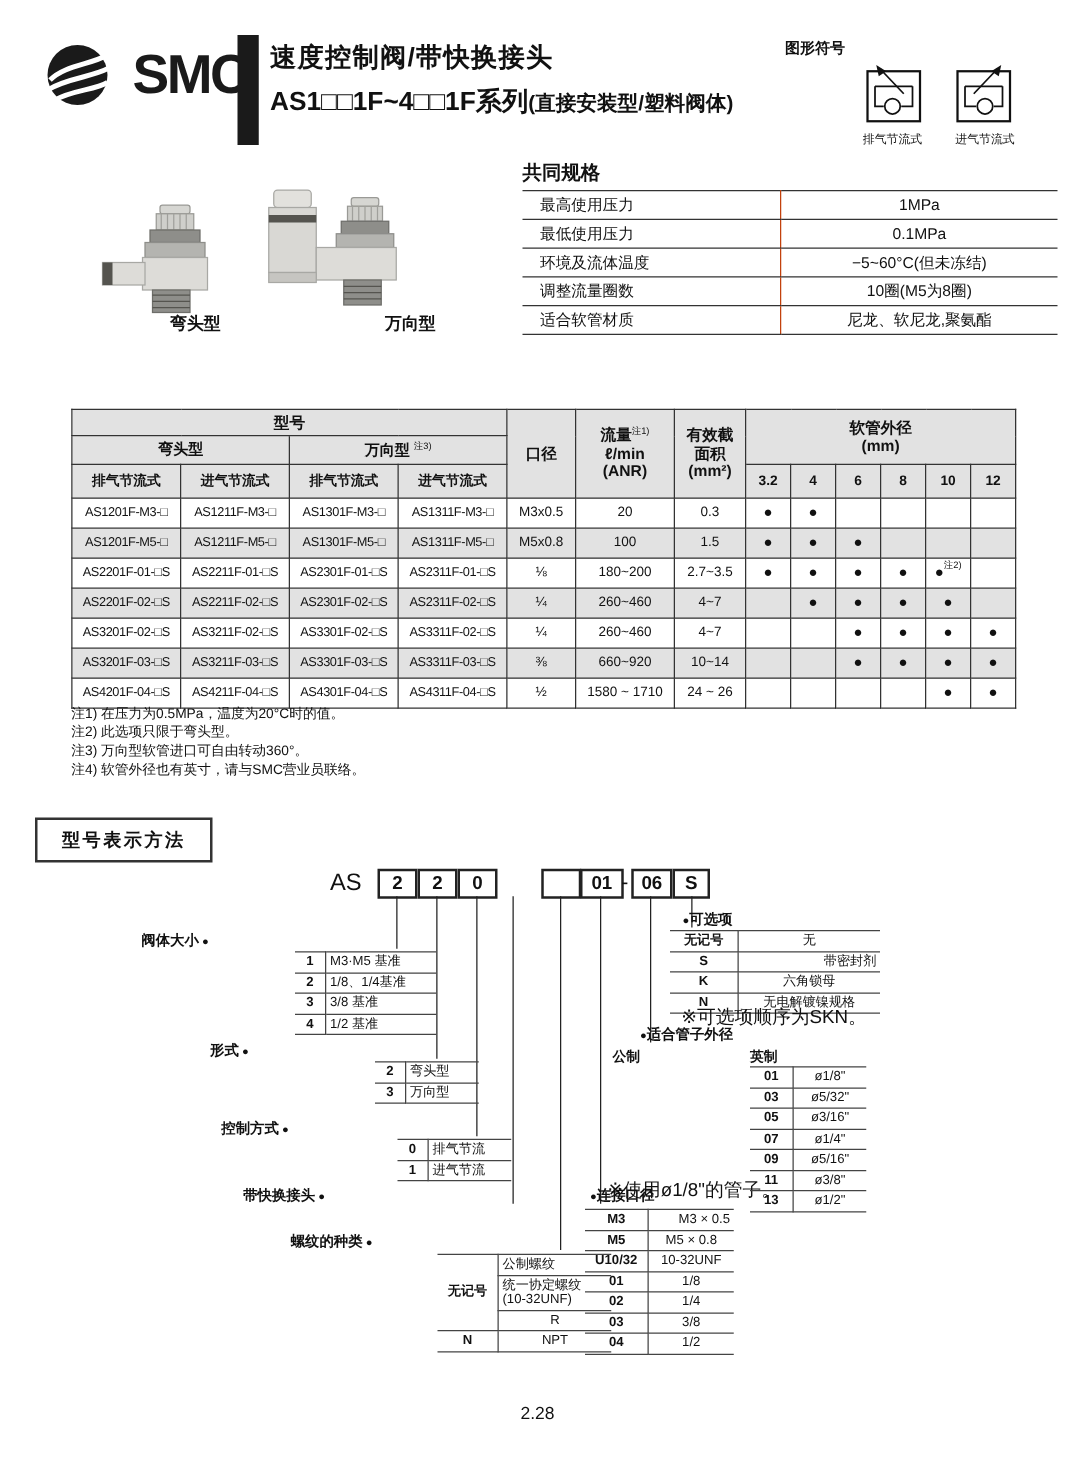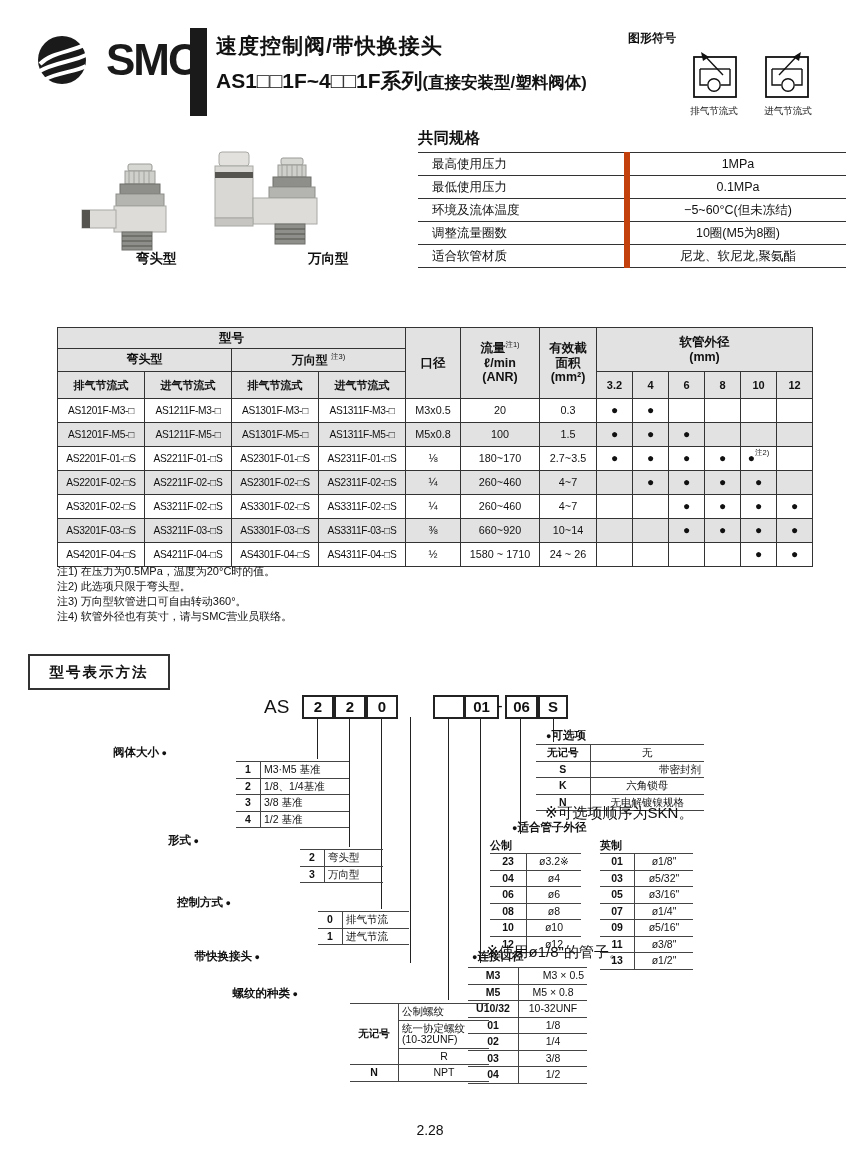--- a/index.html
+++ b/index.html
@@ -20,21 +20,21 @@
   .sym-fig{display:flex;flex-direction:column;align-items:center;width:56px;}
   .sym-cap{font-size:9.5px;margin-top:4px;white-space:nowrap;}
 
   
   .prod-label{font-size:13.5px;font-weight:bold;}
 
   
   .spec-title{left:418px;top:128px;font-size:15.5px;font-weight:bold;}
   .spec{left:418px;top:152px;border-collapse:collapse;width:428px;font-size:12.5px;}
   .spec td{border-top:1px solid #333;border-bottom:1px solid #333;height:22px;padding:0 0 0 14px;}
-  .spec td.sl{width:192px;border-right:6px solid #c2410c;}
+  .spec td.sl{width:192px;border-right:1px solid #c2410c;}
   .spec td.sv{text-align:center;padding:0;}
 
   
   .mtab{left:57px;top:327px;border-collapse:collapse;table-layout:fixed;}
   .mtab th,.mtab td{border:1px solid #333;padding:0;line-height:1.15;}
   .mtab thead th{background:#e2e2e2;font-weight:bold;}
   .mtab .h1{font-size:12.5px;height:20px;}
   .mtab .h2{font-size:12px;height:22px;}
   .mtab .h3{font-size:11px;height:26px;}
   .mtab sup{font-size:7.5px;font-weight:normal;}
@@ -294,21 +294,21 @@
       <td><span class="dot"></span><sup class="dnote"></sup></td>
       <td><span class="dot"></span><sup class="dnote"></sup></td>
       <td><span class="dot"></span><sup class="dnote"></sup></td>
     </tr>
       <tr>
       <td class="mcell">AS2201F-01-□S</td>
       <td class="mcell">AS2211F-01-□S</td>
       <td class="mcell">AS2301F-01-□S</td>
       <td class="mcell">AS2311F-01-□S</td>
       <td class="ccell">⅛</td>
-      <td class="ccell">180~170</td>
+      <td class="ccell">180~200</td>
       <td class="ccell">2.7~3.5</td>
       <td><span class="dot">●</span><sup class="dnote"></sup></td>
       <td><span class="dot">●</span><sup class="dnote"></sup></td>
       <td><span class="dot">●</span><sup class="dnote"></sup></td>
       <td><span class="dot">●</span><sup class="dnote"></sup></td>
       <td><span class="dot">●</span><sup class="dnote">注2)</sup></td>
       <td><span class="dot"></span><sup class="dnote"></sup></td>
     </tr>
       <tr>
       <td class="mcell">AS2201F-02-□S</td>
@@ -512,49 +512,20 @@
       </tr>
         <tr>
         <td class="dc" style="width:44px;">04</td>
         <td style="width:62px;">1/2</td>
       </tr>
       </tbody>
   </table>
 
   <div class="dlabel dlabel-r" style="left:512px;top:135px;">适合管子外径</div>
   <div class="subhead" style="left:490px;top:153px;">公制</div>
-  <table class="dtab" style="left:490px;top:168px;">
-    <tbody>
-
-    <tr>
-        <td class="dc" style="width:30px;">23</td>
-        <td style="width:48px;">ø3.2※</td>
-      </tr>
-        <tr>
-        <td class="dc" style="width:30px;">04</td>
-        <td style="width:48px;">ø4</td>
-      </tr>
-        <tr>
-        <td class="dc" style="width:30px;">06</td>
-        <td style="width:48px;">ø6</td>
-      </tr>
-        <tr>
-        <td class="dc" style="width:30px;">08</td>
-        <td style="width:48px;">ø8</td>
-      </tr>
-        <tr>
-        <td class="dc" style="width:30px;">10</td>
-        <td style="width:48px;">ø10</td>
-      </tr>
-        <tr>
-        <td class="dc" style="width:30px;">12</td>
-        <td style="width:48px;">ø12</td>
-      </tr>
-      </tbody>
-  </table>
   <div class="dnote-txt" style="left:486px;top:258px;">※使用ø1/8"的管子。</div>
   <div class="subhead" style="left:600px;top:153px;">英制</div>
   <table class="dtab" style="left:600px;top:168px;">
     <tbody>
 
     <tr>
         <td class="dc" style="width:28px;">01</td>
         <td style="width:52px;">ø1/8"</td>
       </tr>
         <tr>

